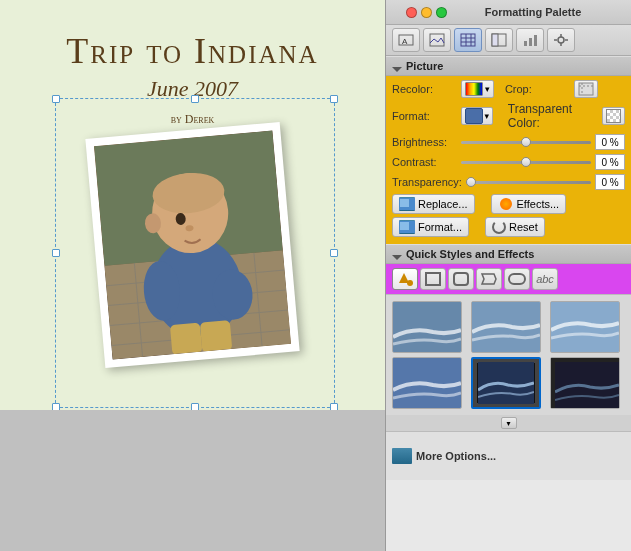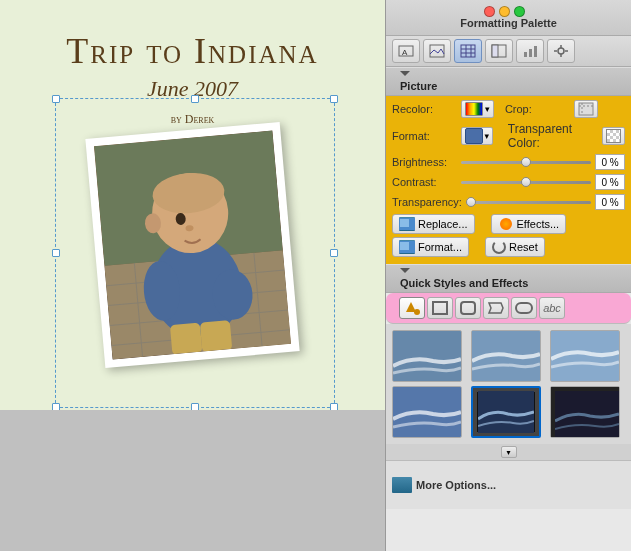--- a/index.html
+++ b/index.html
@@ -106,21 +106,20 @@
       display: flex;
       flex-direction: column;
     }
 
     .palette-titlebar {
       background: linear-gradient(to bottom, #d8d8d8, #c8c8c8);
       padding: 6px 20px;
       display: flex;
       align-items: center;
       border-bottom: 1px solid #aaa;
-      flex-direction: column;
     }
 
     .window-buttons {
       display: flex;
       gap: 4px;
       margin-right: 8px;
     }
 
     .win-btn {
       width: 11px;
@@ -162,30 +161,29 @@
     }
 
     .toolbar-btn.active {
       background: linear-gradient(to bottom, #c8d8f0, #a8c0e0);
       border-color: #7090c0;
     }
 
     
     .section-header {
       background: linear-gradient(to bottom, #c8c8c8, #b8b8b8);
-      padding: 3px 14px;
+      padding: 3px 6px;
       font-size: 11px;
       font-weight: bold;
       color: #222;
       display: flex;
-      align-items: flex-start;
+      align-items: flex-end;
       gap: 4px;
       border-bottom: 1px solid #aaa;
       border-top: 1px solid #ddd;
-      flex-direction: column;
     }
 
     .triangle {
       width: 0;
       height: 0;
       border-left: 5px solid transparent;
       border-right: 5px solid transparent;
     }
 
     .triangle-down {
@@ -287,24 +285,23 @@
     .action-row {
       display: flex;
       gap: 16px;
       margin-bottom: 3px;
     }
 
     .style-tabs {
       display: flex;
       align-items: center;
       gap: 2px;
-      padding: 4px 13px;
-      background: #f9a8d4;
+      padding: 4px 6px;
+      background: #d946ef;
       border-bottom: 1px solid #bbb;
-      border-radius: 7px;
     }
 
     .style-tab {
       width: 26px;
       height: 22px;
       background: linear-gradient(to bottom, #f0f0f0, #d8d8d8);
       border: 1px solid #aaa;
       border-radius: 3px;
       display: flex;
       align-items: center;

